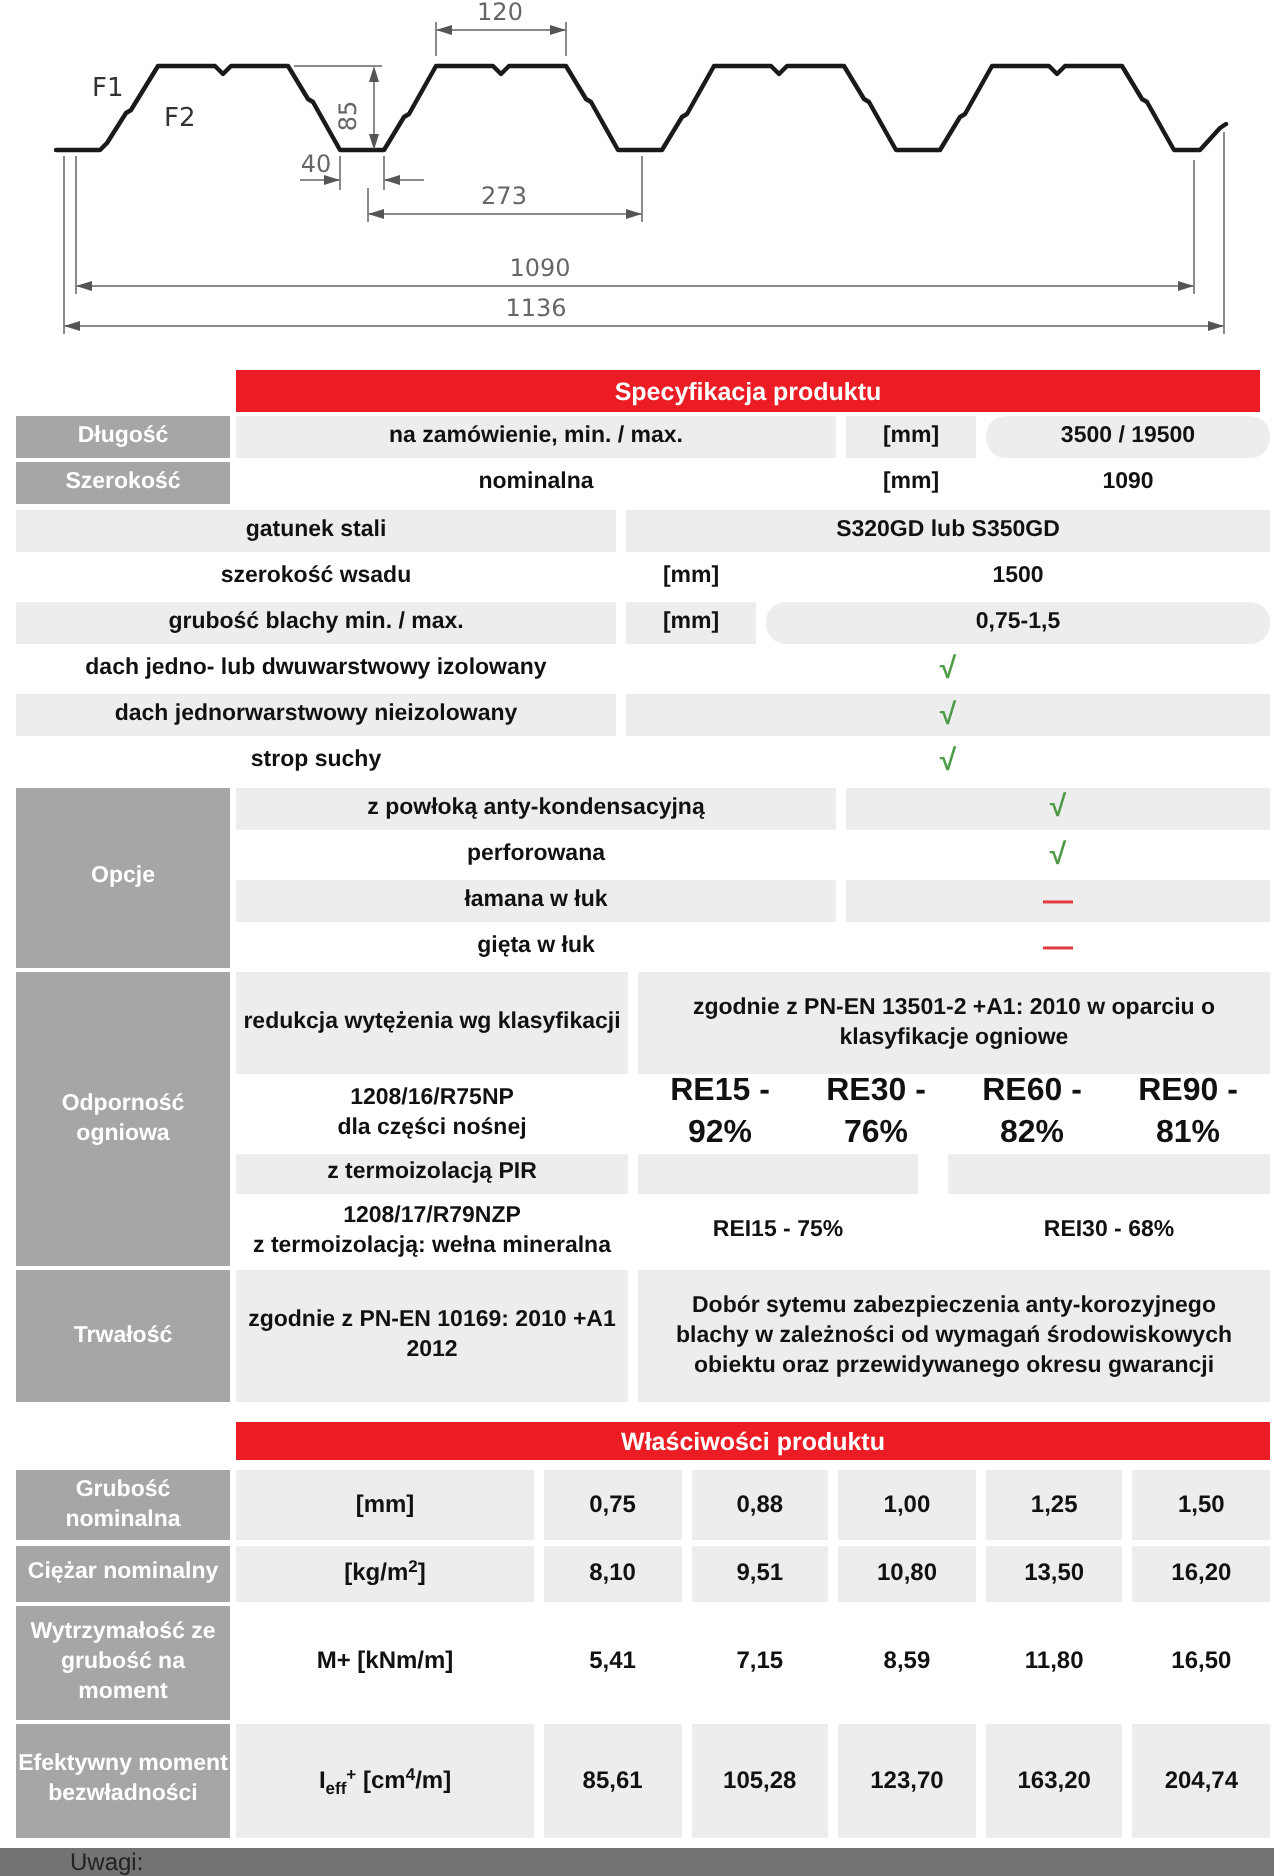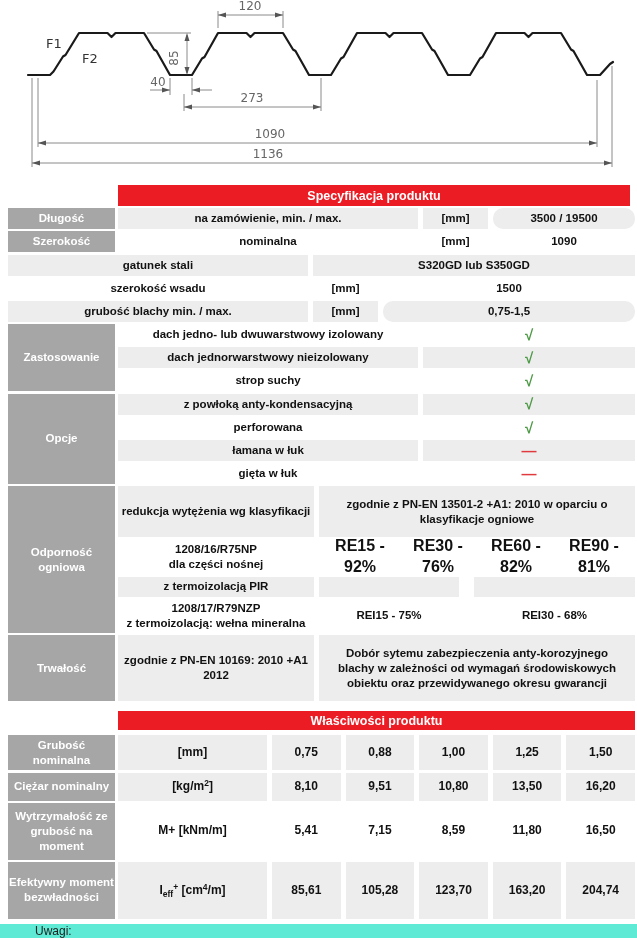--- a/index.html
+++ b/index.html
@@ -45,21 +45,21 @@
   .check{color:#4e9b47;font-size:15px;font-weight:bold;}
   .dash{color:#e0393e;font-size:15px;font-weight:bold;}
 
   
   .p-unit{width:149px;margin-right:5px;font-size:12px;}
   .p-val{flex:1;margin-right:5px;font-size:12px;}
   .p-val:last-child{margin-right:0;}
   .sup{font-size:8.5px;position:relative;top:-4px;}
   .sub{font-size:8.5px;position:relative;top:3px;}
 
-  .notes{height:15px;background:#5eead4;margin-top:2.5px;display:flex;align-items:center;
+  .notes{height:15px;background:#737373;margin-top:2.5px;display:flex;align-items:center;
          padding-left:35px;font-size:12px;color:#222;}
 </style>
 </head>
 <body>
 
 <div class="page">
 
   <svg class="draw" width="637" height="185" viewBox="0 0 637 185">
 
     <path fill="none" stroke="#1a1a1a" stroke-width="2.2" stroke-linejoin="round" stroke-linecap="round" d="M28 75 L50 75 L53.5 71.5 L63 56.5 L65.5 55 L79 33
@@ -149,21 +149,20 @@
       </div>
       <div class="r h21">
         <div class="c gy c-desc">grubość blachy min. / max.</div>
         <div class="c gy c-unit">[mm]</div>
         <div class="c gy c-val">0,75-1,5</div>
       </div>
     </div>
   </div>
 
   <div class="grp">
-    <div class="grp-lbl">Zastosowanie</div>
     <div class="rows">
       <div class="r h21">
         <div class="c wh c-desc">dach jedno- lub dwuwarstwowy izolowany</div>
         <div class="c wh c-mark">
             <span class="check">√</span>
           </div>
       </div>
       <div class="r h21">
         <div class="c gy c-desc">dach jednorwarstwowy nieizolowany</div>
         <div class="c gy c-mark">

